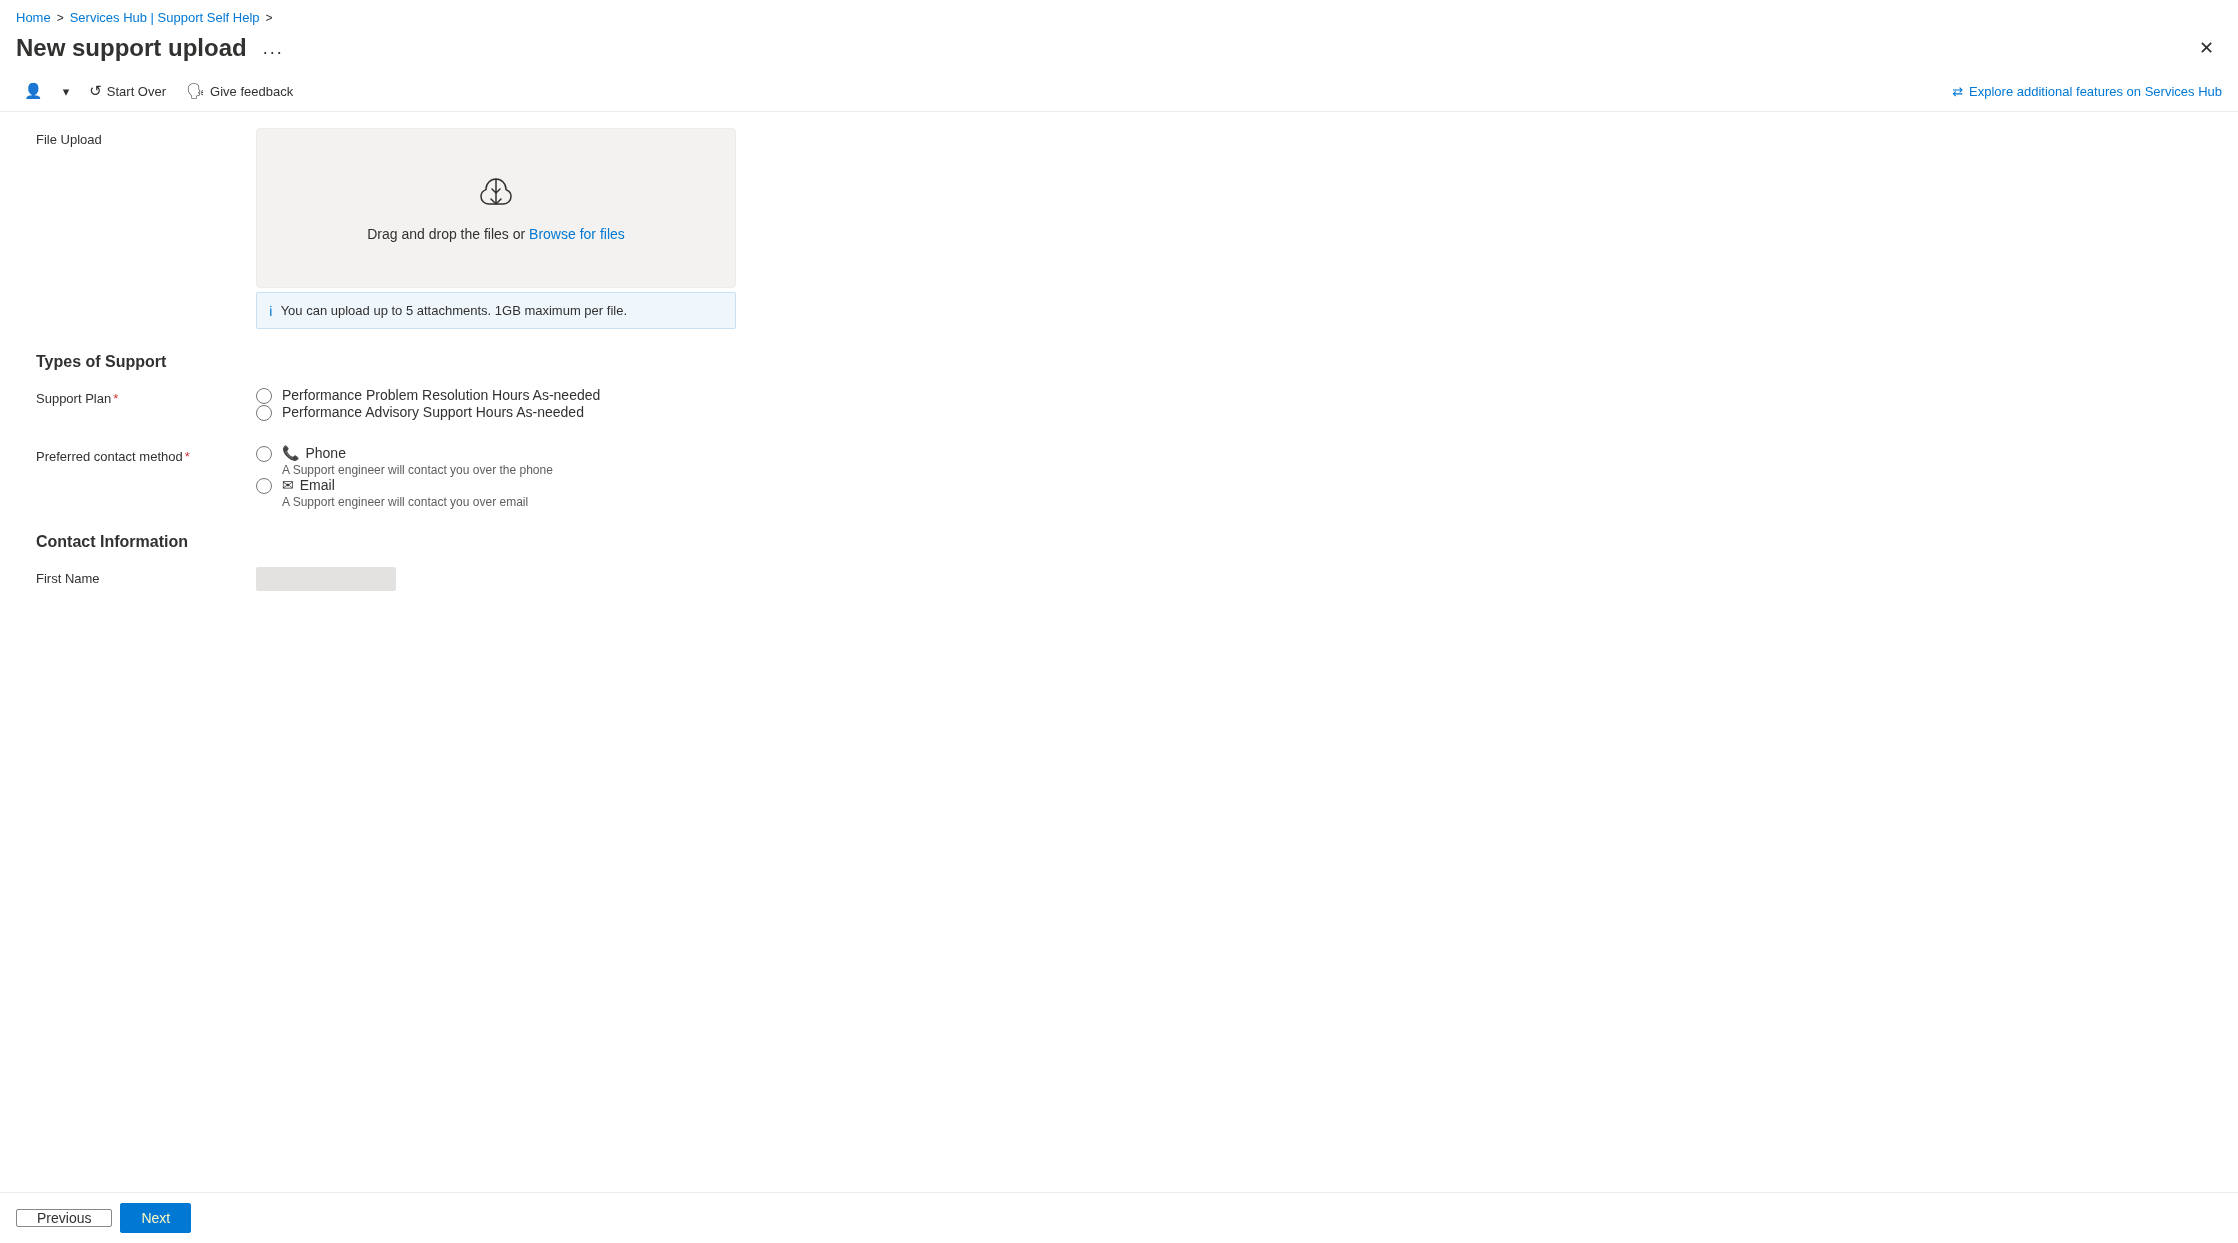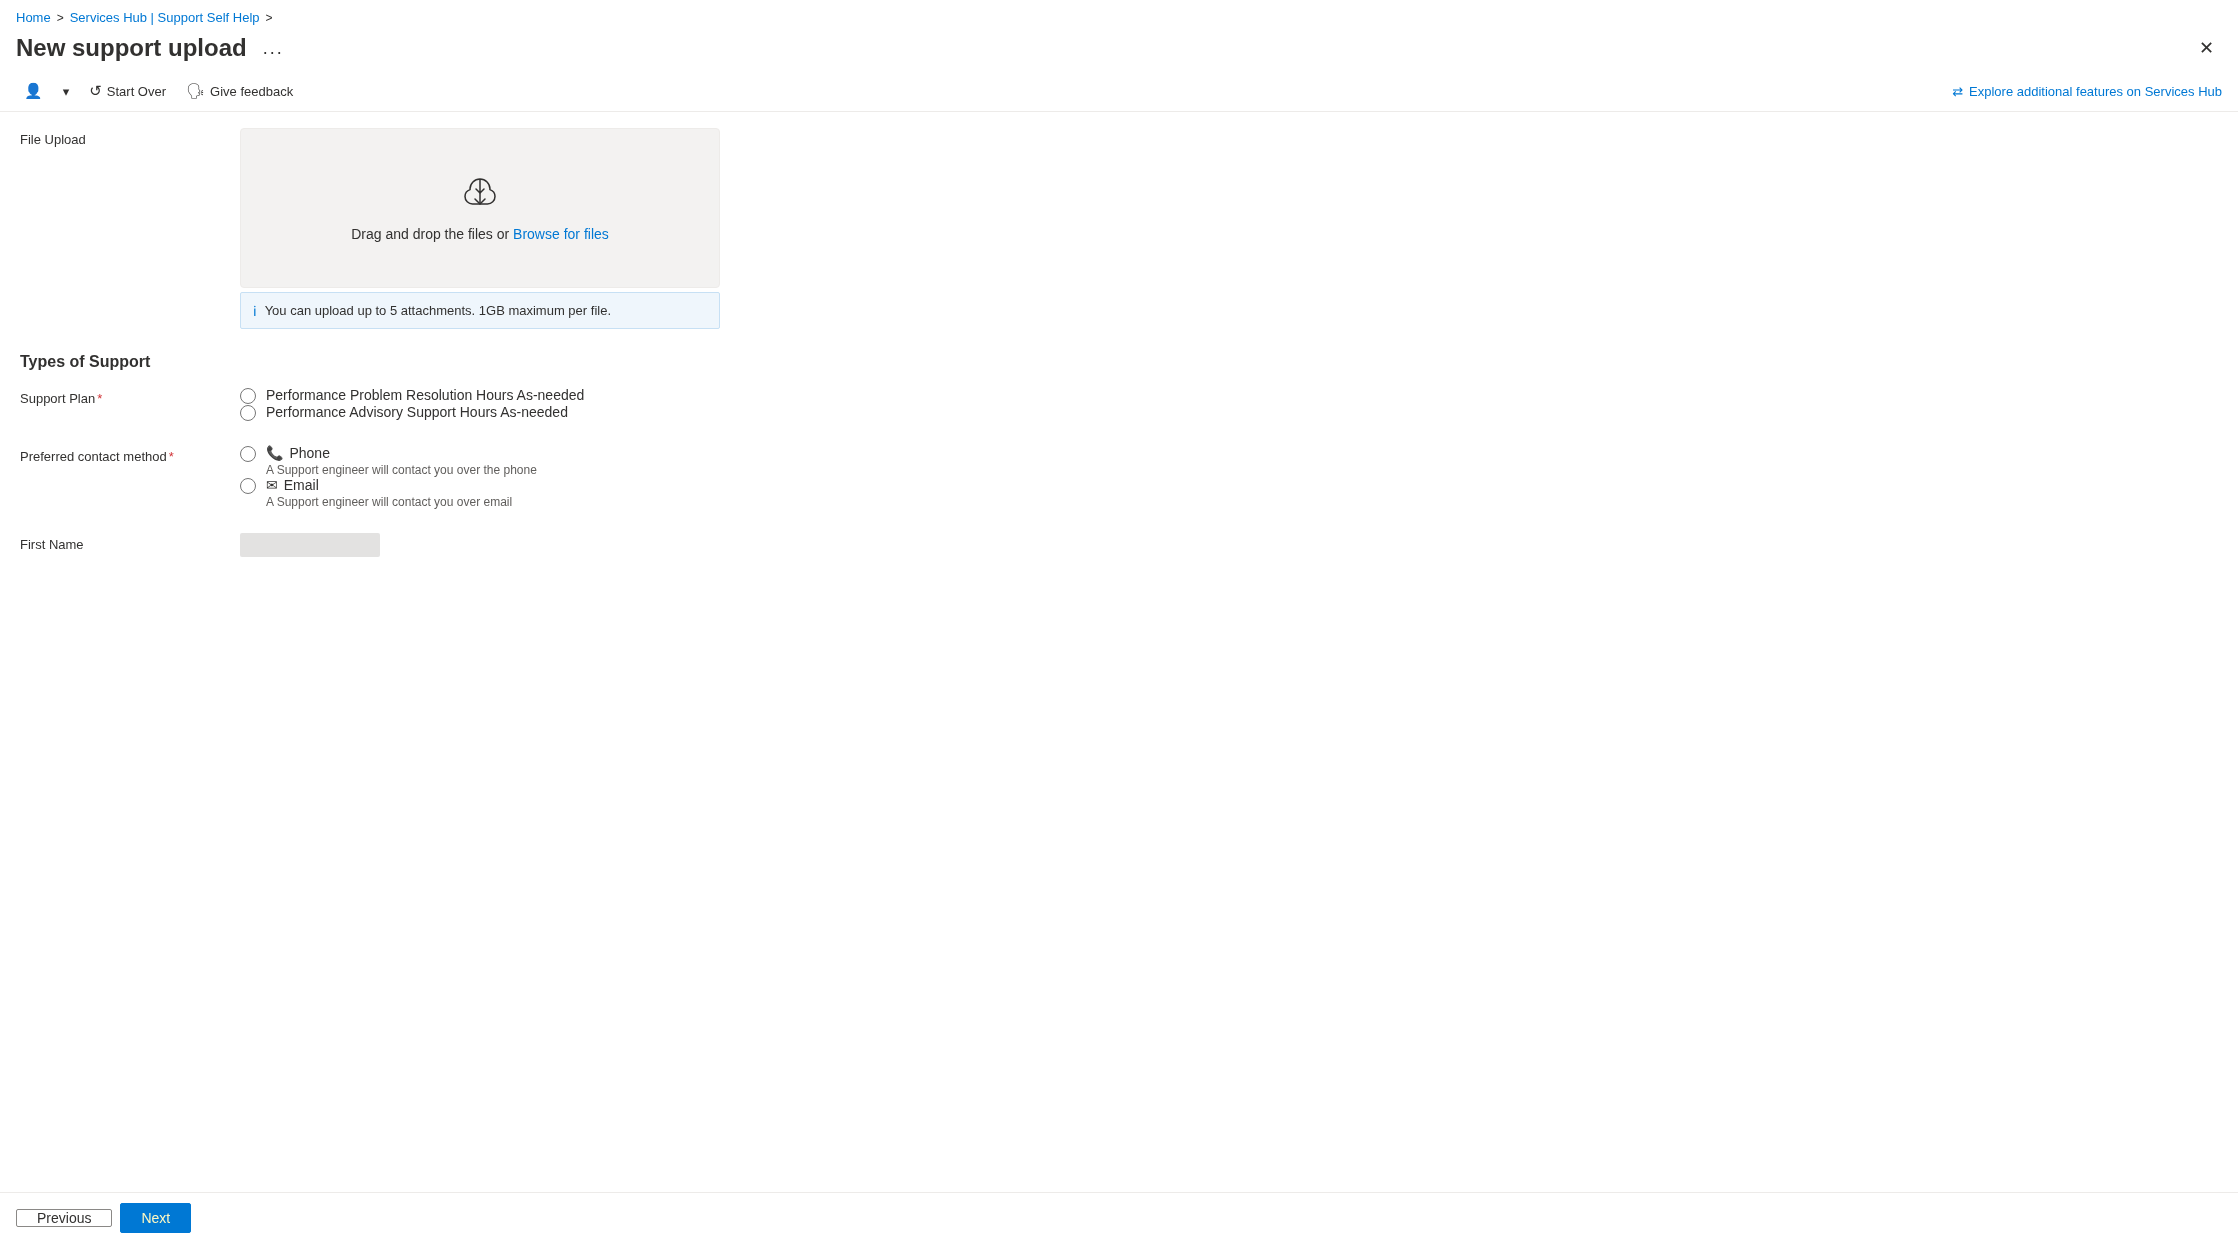--- a/index.html
+++ b/index.html
@@ -98,21 +98,21 @@
       color: #0078d4;
       cursor: pointer;
       font-size: 13px;
     }
 
     
     .main-content {
       display: flex;
       height: calc(100vh - 140px);
       overflow-y: auto;
-      padding: 16px 20px;
+      padding: 16px 36px;
       position: relative;
     }
 
     .form-container {
       flex: 1;
       max-width: 900px;
     }
 
     
     .main-content::-webkit-scrollbar { width: 8px; }
@@ -384,20 +384,21 @@
                 <span class="r-icon">✉</span>
                 <span class="radio-label">Email</span>
               </div>
               <div class="radio-desc">A Support engineer will contact you over email</div>
             </div>
           </label>
         </div>
       </div>
     </div>
 
+    <div class="section-heading">Contact Information</div>
 
     <div class="form-row">
       <div class="form-label">First Name</div>
       <div class="form-control">
         <div class="first-name-placeholder"></div>
       </div>
     </div>
 
   </div>
 </div>

